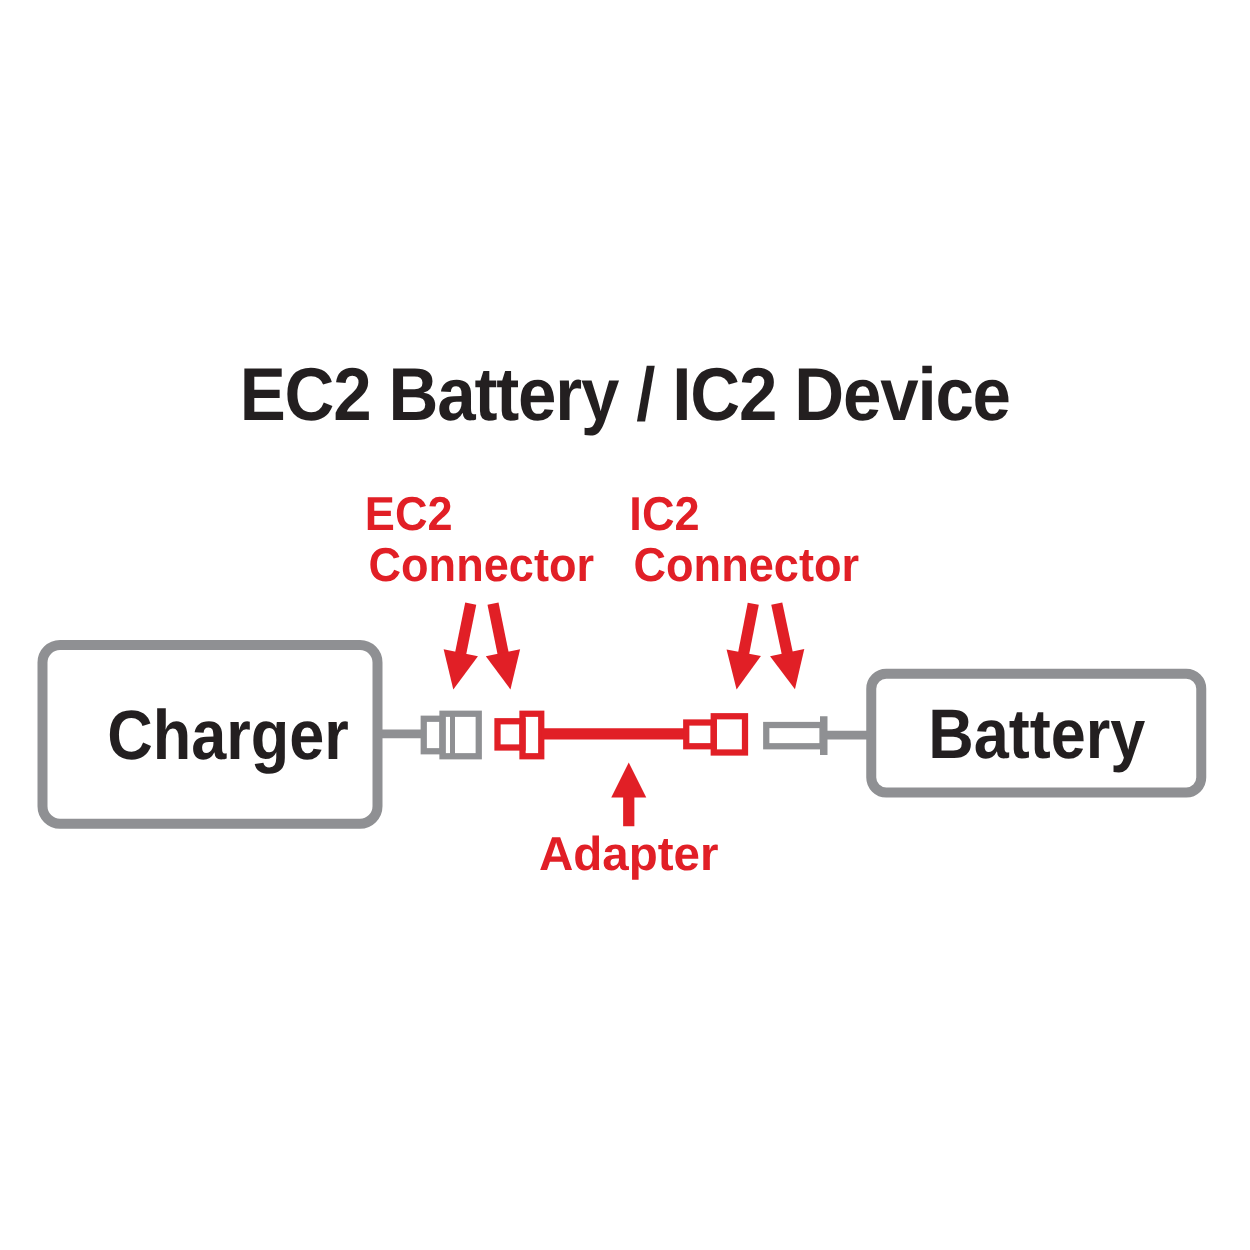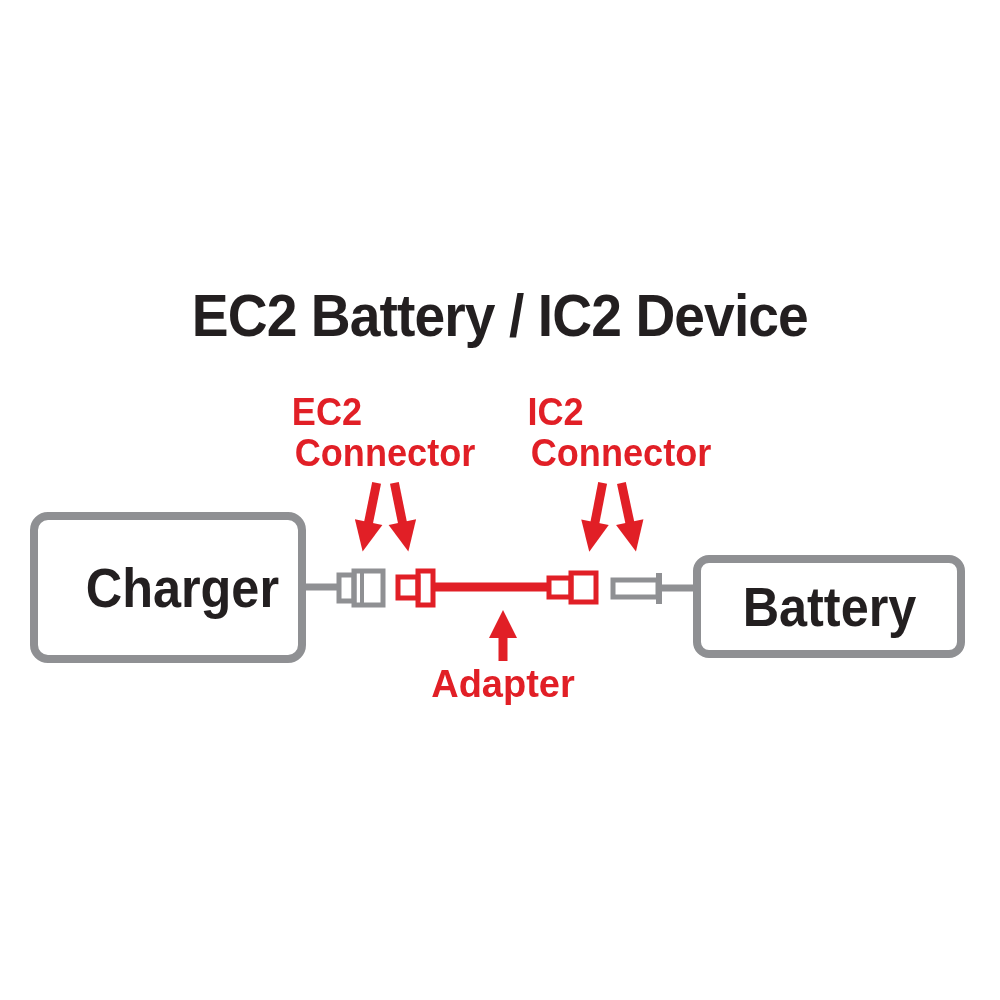--- a/index.html
+++ b/index.html
@@ -30,35 +30,35 @@
     transform: translateX(-50%);
     text-align: left;
     color: var(--red, #e11f26);
     font-size: 38px;
     font-weight: bold;
     line-height: 41px;
     white-space: nowrap;
   }
   .conn-label .squeeze { display: inline-block; transform: scaleX(0.95); transform-origin: center; }
   #ec2-label { left: 385px; }
-  #ic2-label { left: 621px; }
+  #ic2-label { left: 597px; }
   .device-box {
     position: absolute;
     box-sizing: border-box;
     background: #ffffff;
     border: 8px solid var(--gray, #8f9093);
     display: flex;
     align-items: center;
     justify-content: center;
     color: var(--text, #231f20);
     font-weight: bold;
     white-space: nowrap;
   }
   #charger-box { left: 30px; top: 512px; width: 276px; height: 151px; border-radius: 18px; font-size: 56px; padding-left: 28px; }
-  #battery-box { left: 693px; top: 535px; width: 272px; height: 103px; border-radius: 16px; font-size: 56px; margin-top: 20px; }
+  #battery-box { left: 693px; top: 535px; width: 272px; height: 103px; border-radius: 16px; font-size: 56px; }
   .device-box .squeeze { display: inline-block; transform: scaleX(0.9); transform-origin: center; }
   .adapter-label {
     position: absolute;
     left: 503px;
     top: 663px;
     transform: translateX(-50%);
     color: var(--red, #e11f26);
     font-size: 38px;
     font-weight: bold;
     white-space: nowrap;

